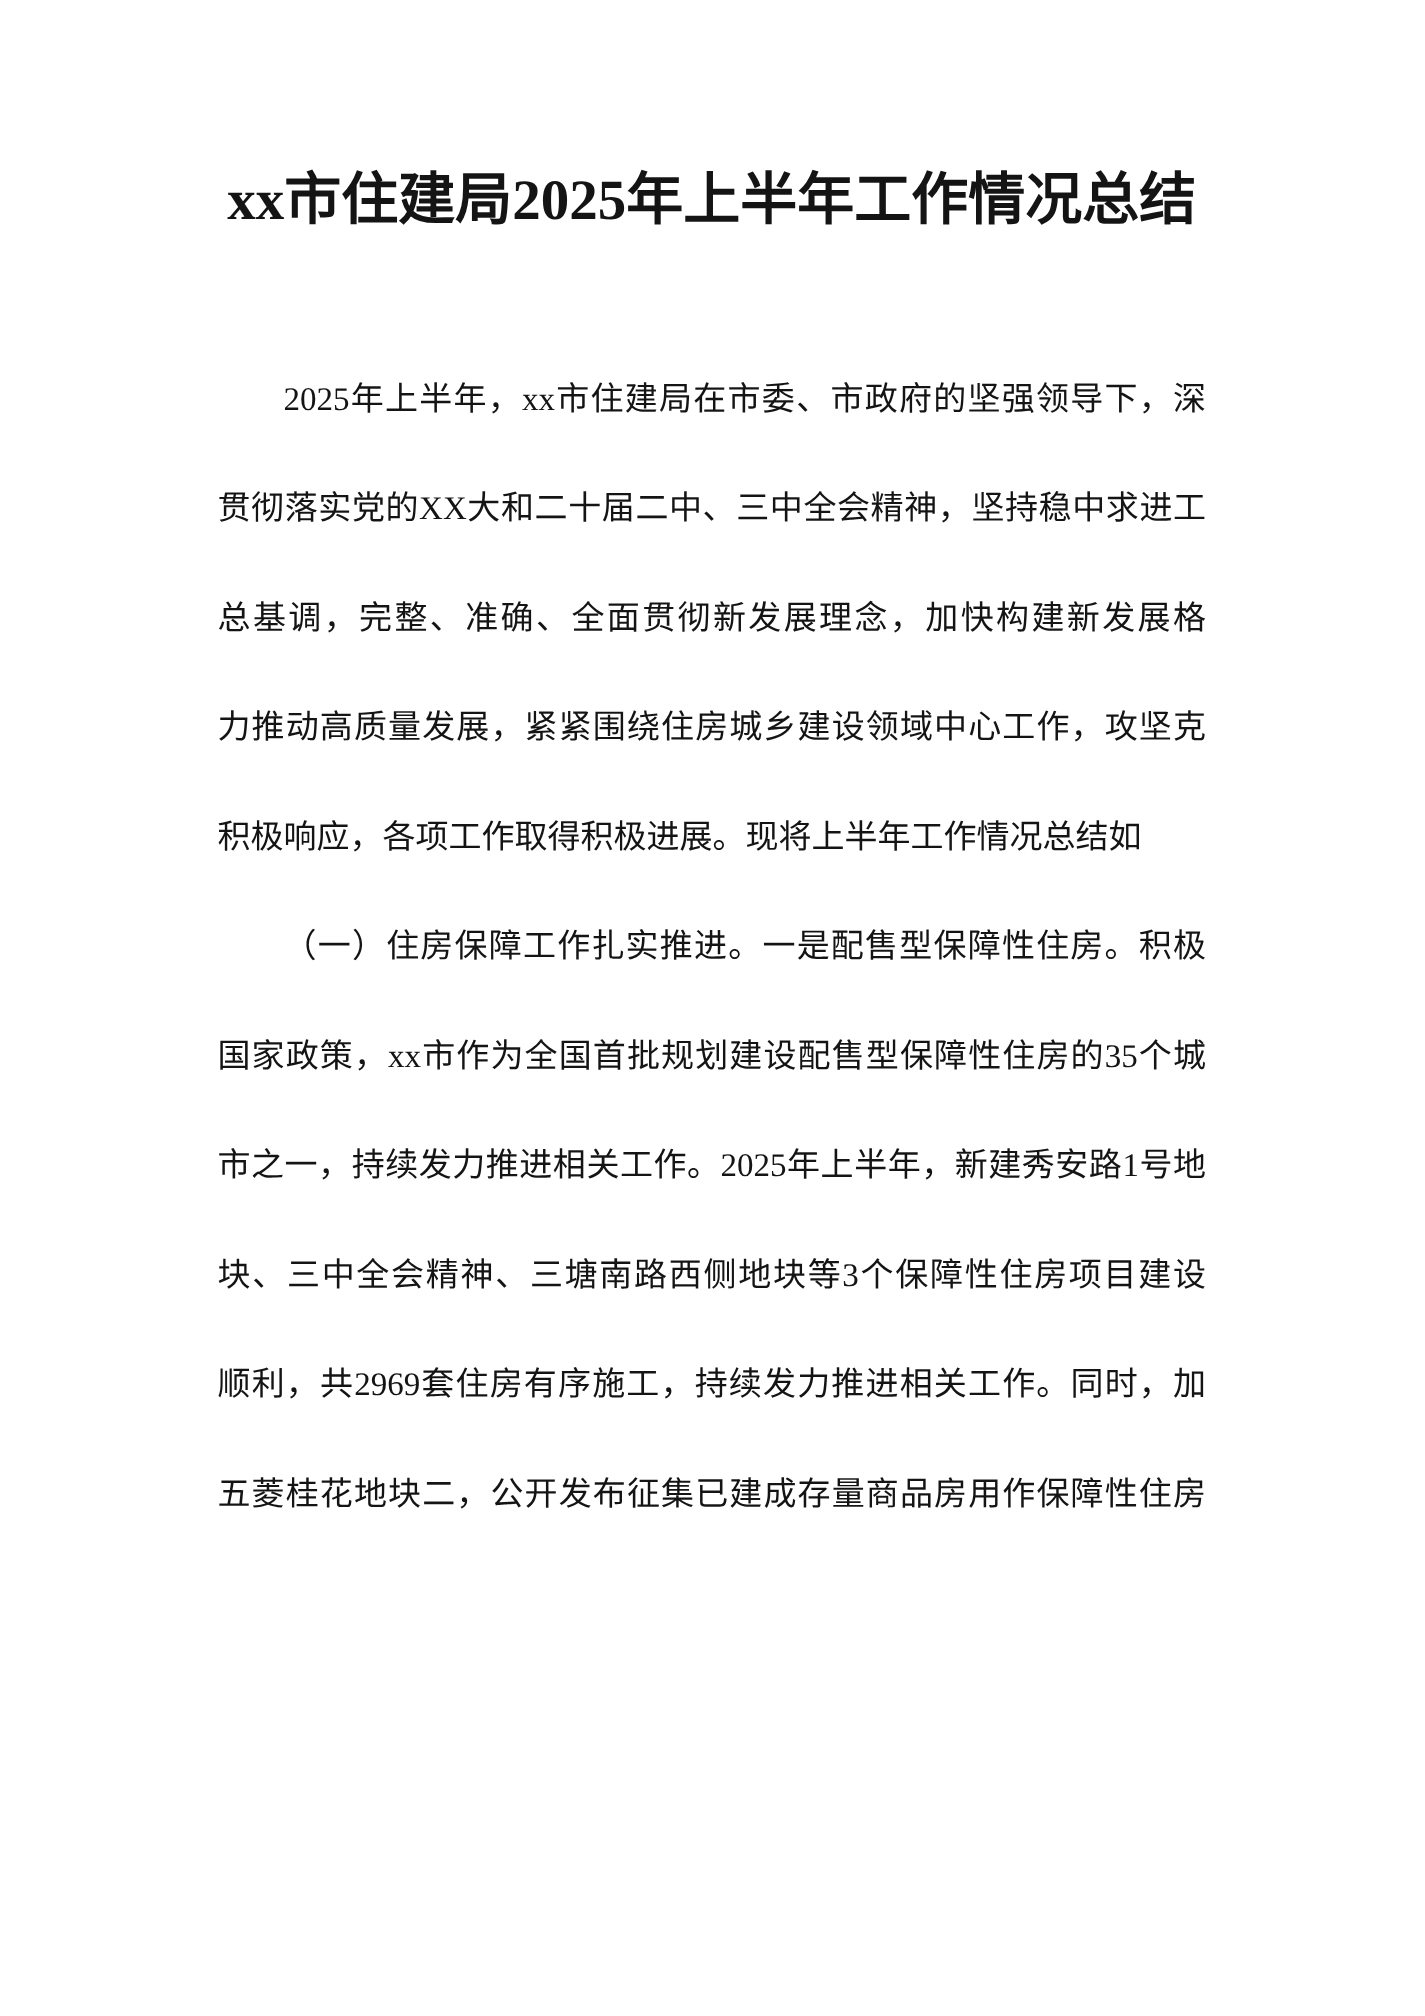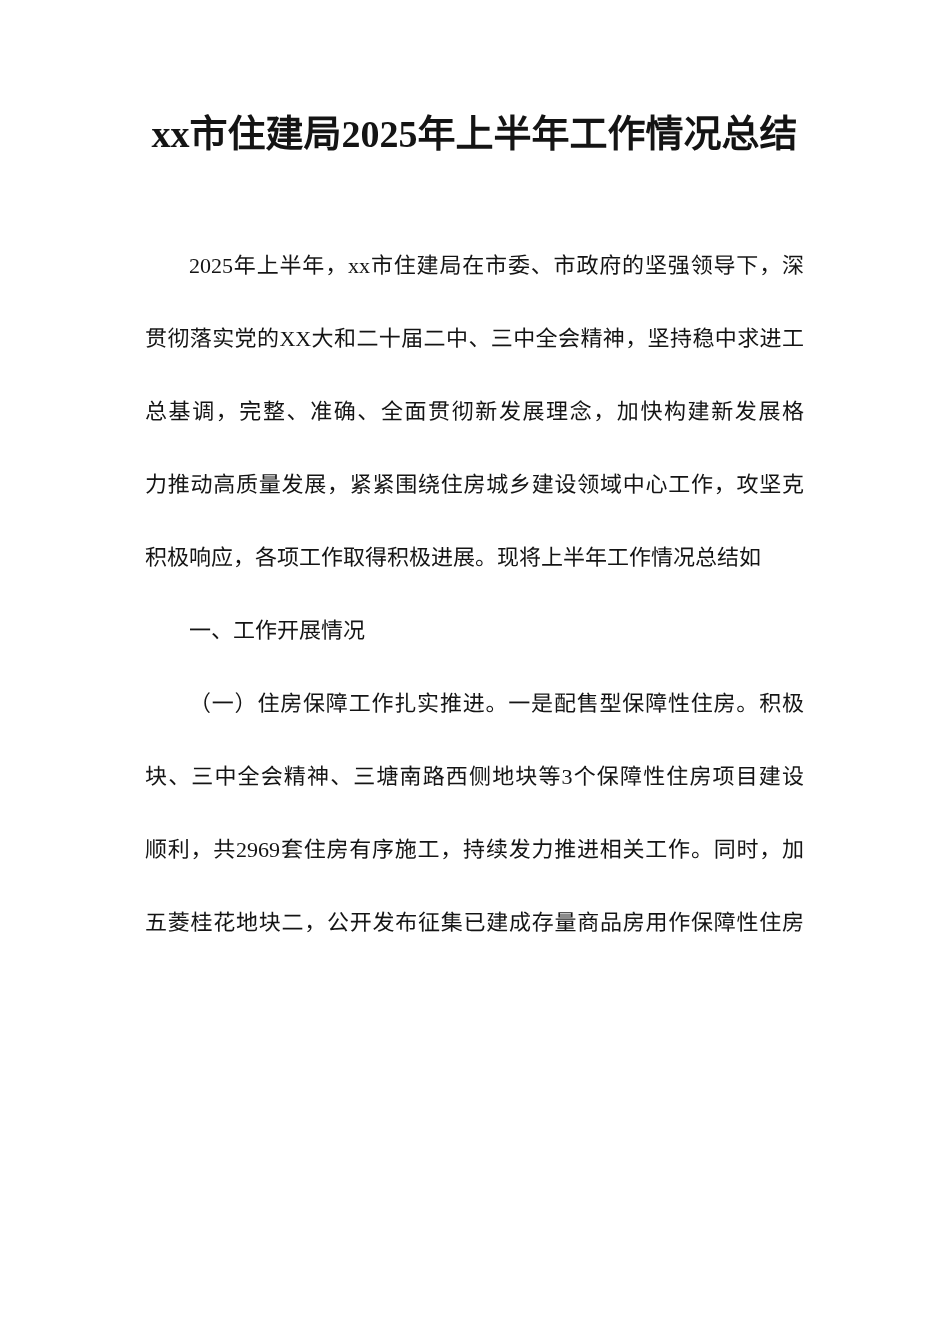--- a/index.html
+++ b/index.html
@@ -55,22 +55,21 @@
   <h1 class="doc-title">xx市住建局2025年上半年工作情况总结</h1>
   <div id="paragraphs">
       <div class="para">
         <div class="line indent j">2025年上半年，xx市住建局在市委、市政府的坚强领导下，深入</div>
         <div class="line j">贯彻落实党的XX大和二十届二中、三中全会精神，坚持稳中求进工作</div>
         <div class="line j">总基调，完整、准确、全面贯彻新发展理念，加快构建新发展格局，着</div>
         <div class="line j">力推动高质量发展，紧紧围绕住房城乡建设领域中心工作，攻坚克难，</div>
         <div class="line">积极响应，各项工作取得积极进展。现将上半年工作情况总结如下。</div>
       </div>
       <div class="para">
-        <div class="line indent">一、工作开展情况</div>
-      </div>
-      <div class="para">
         <div class="line indent j">（一）住房保障工作扎实推进。一是配售型保障性住房。积极响应</div>
+        <div class="line j">国家政策，xx市作为全国首批规划建设配售型保障性住房的35个城</div>
+        <div class="line j">市之一，持续发力推进相关工作。2025年上半年，新建秀安路1号地</div>
         <div class="line j">块、三中全会精神、三塘南路西侧地块等3个保障性住房项目建设</div>
         <div class="line j">顺利，共2969套住房有序施工，持续发力推进相关工作。同时，加</div>
         <div class="line j">五菱桂花地块二，公开发布征集已建成存量商品房用作保障性住房的</div>
       </div>
     </div>
 </div>
 
 </body></html>

